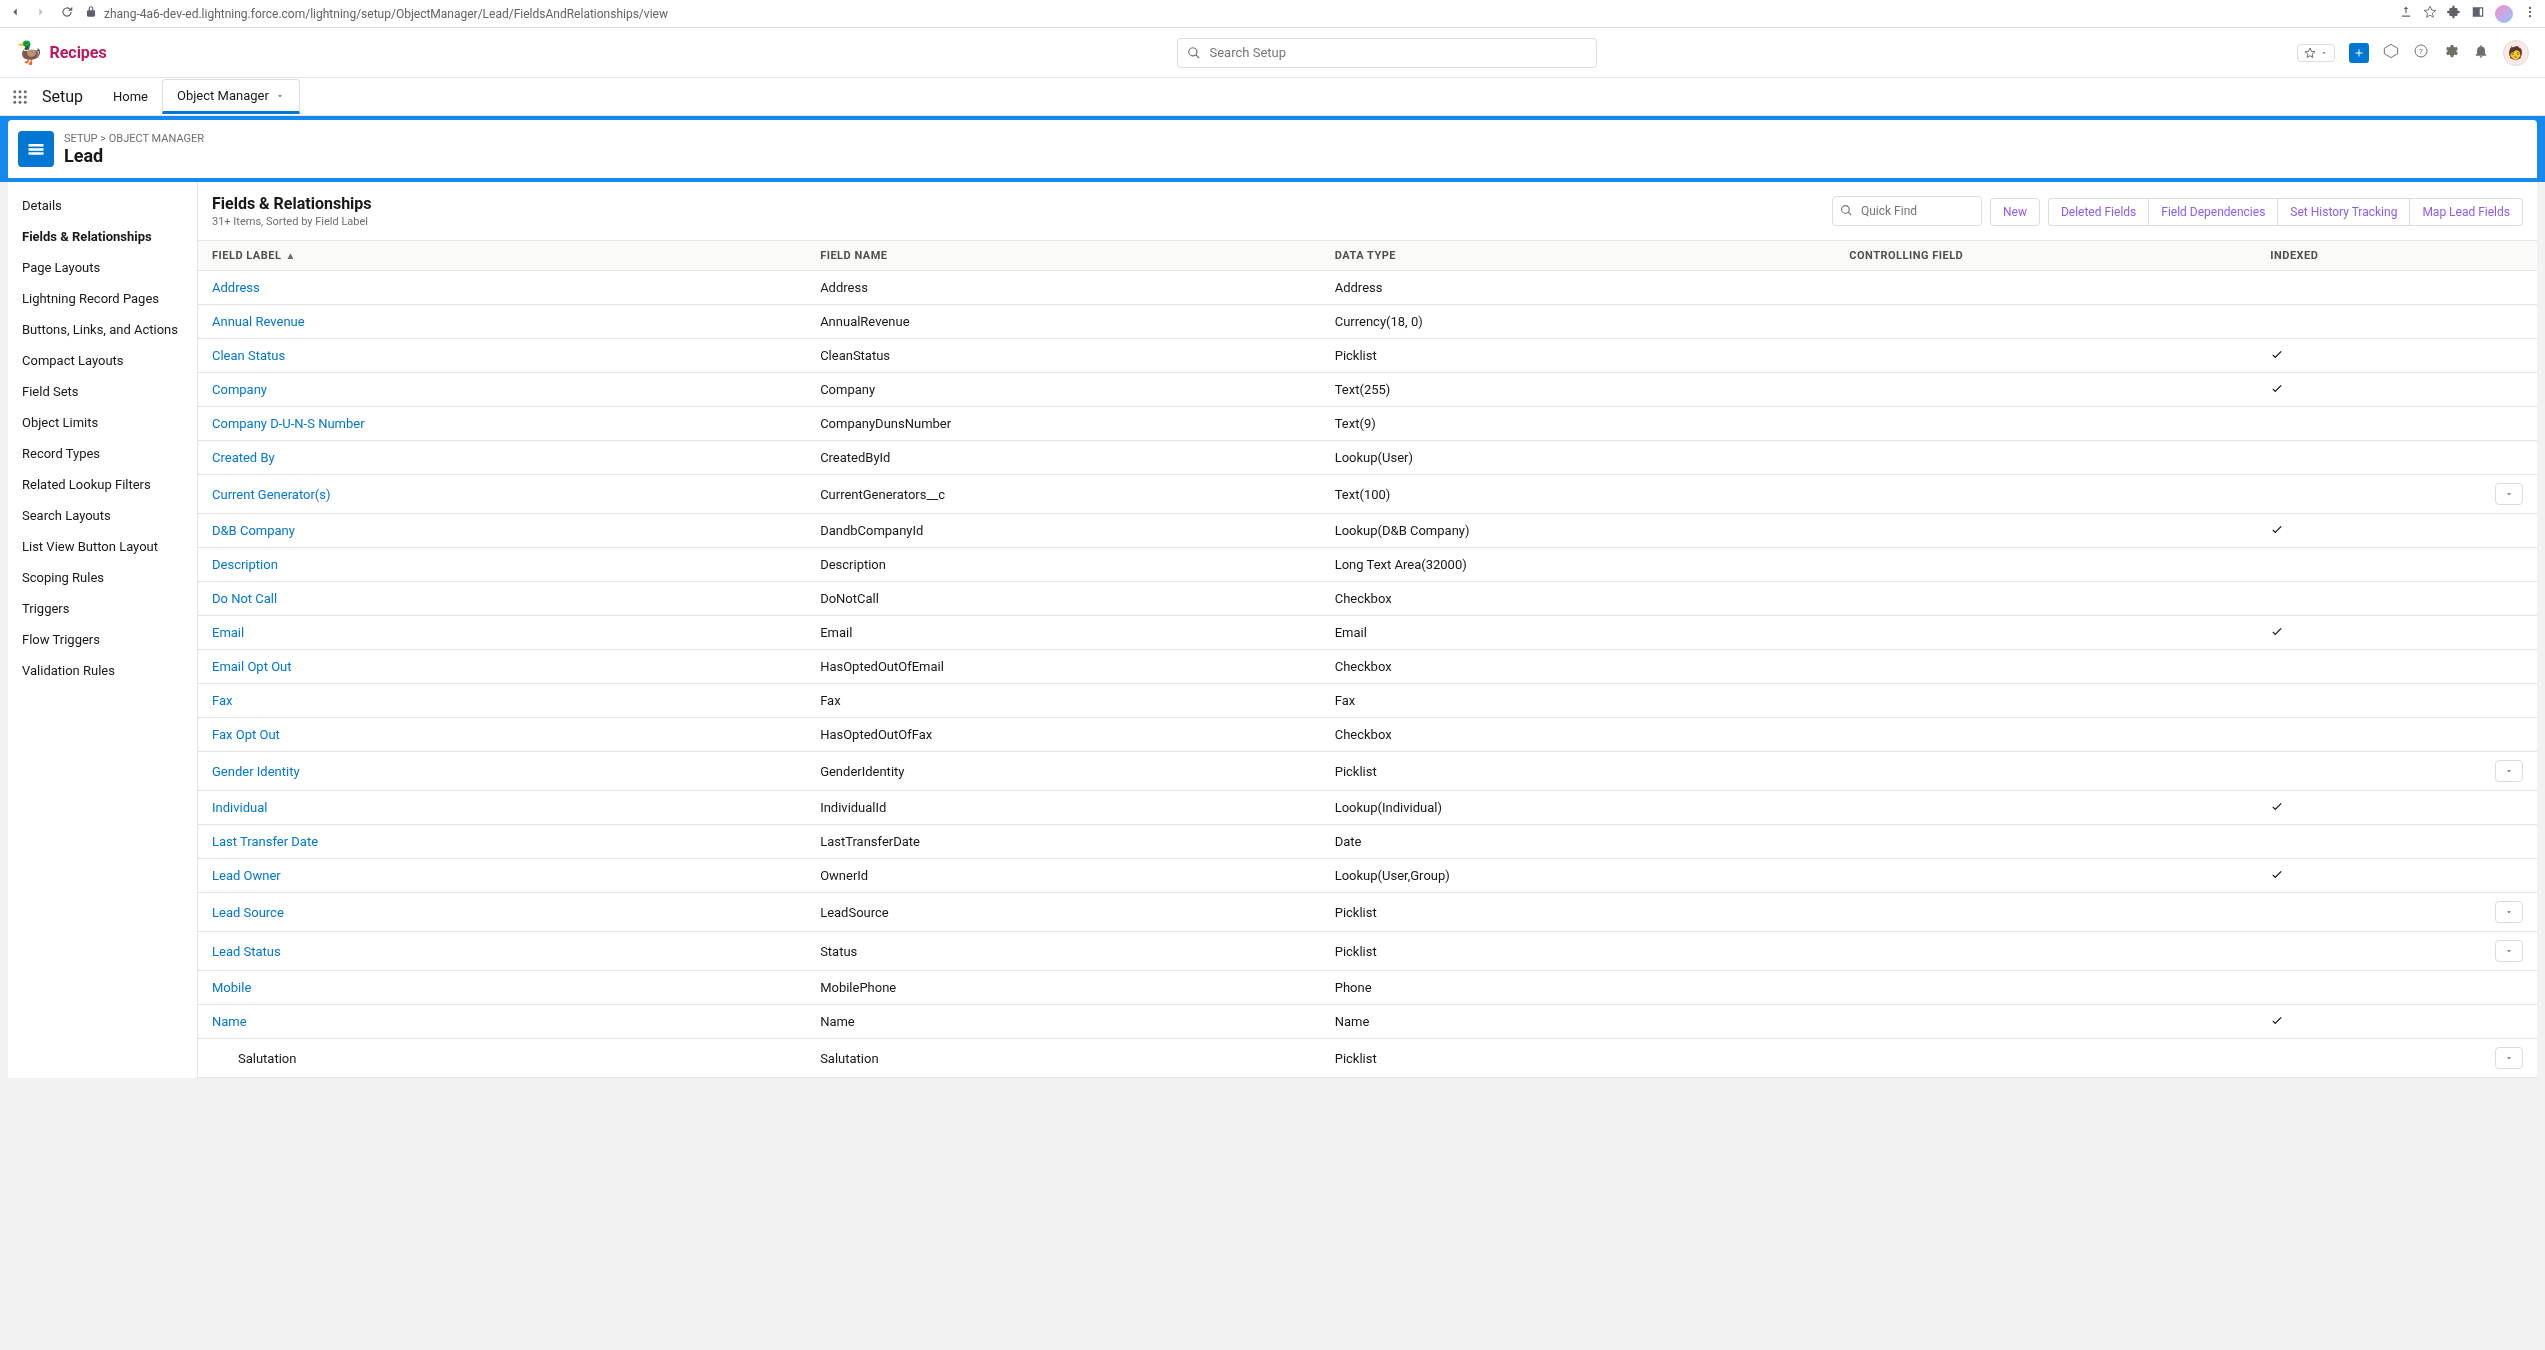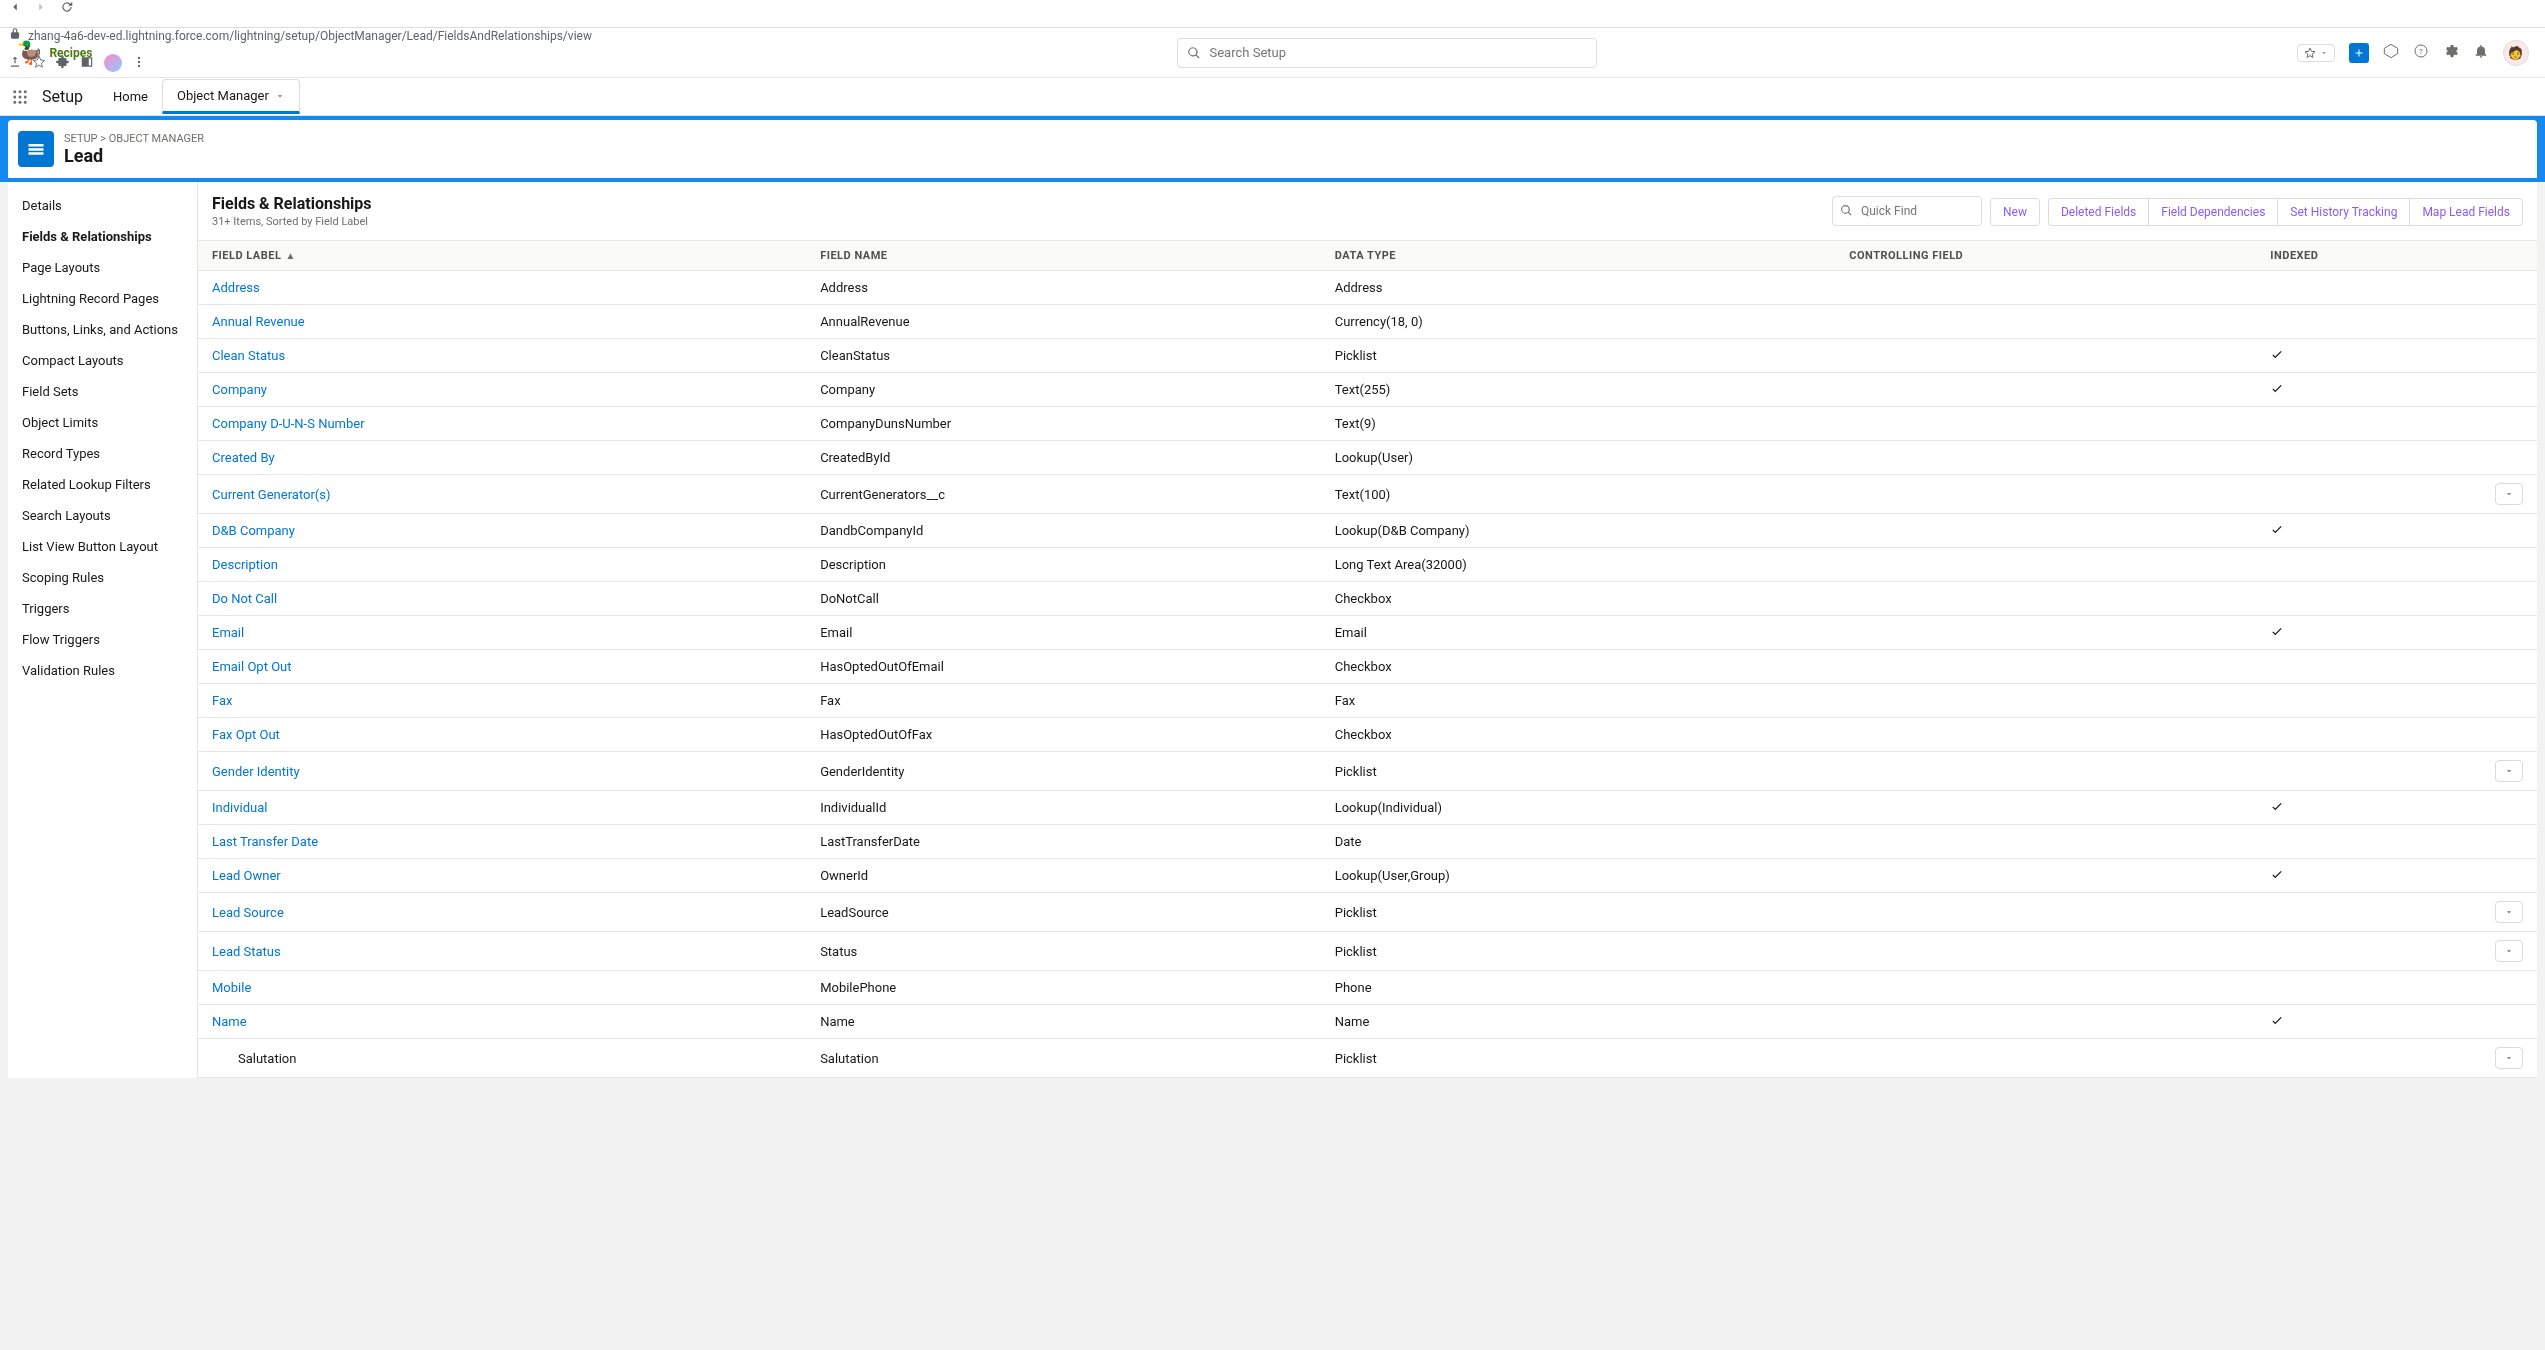--- a/index.html
+++ b/index.html
@@ -1,29 +1,29 @@
 <!DOCTYPE html>
 <html><head>
 <meta charset="utf-8">
 <style>
 * { margin: 0; padding: 0; box-sizing: border-box; font-family: -apple-system, BlinkMacSystemFont, "Segoe UI", Roboto, Helvetica, Arial, sans-serif; }
 body { background: #f3f2f2; font-size: 13px; color: #181818; }
 
 
-.browser-chrome { height: 28px; background: #fff; border-bottom: 1px solid #ddd; display: flex; align-items: flex-start; padding: 0 8px; gap: 10px; font-size: 12px; color: #5f6368; flex-direction: column; }
+.browser-chrome { height: 28px; background: #fff; border-bottom: 1px solid #ddd; display: flex; align-items: center; padding: 0 8px; gap: 10px; font-size: 12px; color: #5f6368; }
 .browser-chrome .nav-icons { display: flex; gap: 12px; align-items: center; }
 .browser-chrome .addr { display: flex; align-items: center; gap: 6px; flex: 1; }
 .browser-chrome svg { width: 14px; height: 14px; fill: #5f6368; }
 .browser-chrome .right-icons { display: flex; gap: 10px; align-items: center; }
 .browser-chrome .avatar { width: 18px; height: 18px; border-radius: 50%; background: linear-gradient(135deg,#f8c,#8cf); }
 
 
 .app-header { background: #fff; height: 50px; display: flex; align-items: center; padding: 0 16px; border-bottom: 1px solid #e5e5e5; }
 .logo-area { display: flex; align-items: center; gap: 6px; width: 460px; }
-.logo-text { font-size: 12px; font-weight: 700; color: #4d7c0f; }
+.logo-text { font-size: 16px; font-weight: 700; color: #be185d; }
 .search-wrap { position: relative; width: 420px; }
 .search-input { width: 100%; height: 30px; border: 1px solid #ddd; border-radius: 4px; padding: 0 10px 0 32px; font-size: 13px; color: #706e6b; }
 .search-icon { position: absolute; left: 10px; top: 8px; width: 14px; height: 14px; fill: #706e6b; }
 .header-right { margin-left: auto; display: flex; align-items: center; gap: 14px; }
 .header-right .icon-btn svg { width: 16px; height: 16px; fill: #706e6b; }
 .header-right .star-box { border: 1px solid #ddd; border-radius: 4px; padding: 2px 6px; display: flex; align-items: center; gap: 4px; }
 .header-right .plus-box { width: 20px; height: 20px; background: #0176d3; border-radius: 3px; display: flex; align-items: center; justify-content: center; }
 .header-right .plus-box svg { fill: #fff; width: 12px; height: 12px; }
 .header-right .profile-pic { width: 26px; height: 26px; border-radius: 50%; background: #fbe8e8; border: 1px solid #ddd; display:flex;align-items:center;justify-content:center;font-size:12px;}
 

